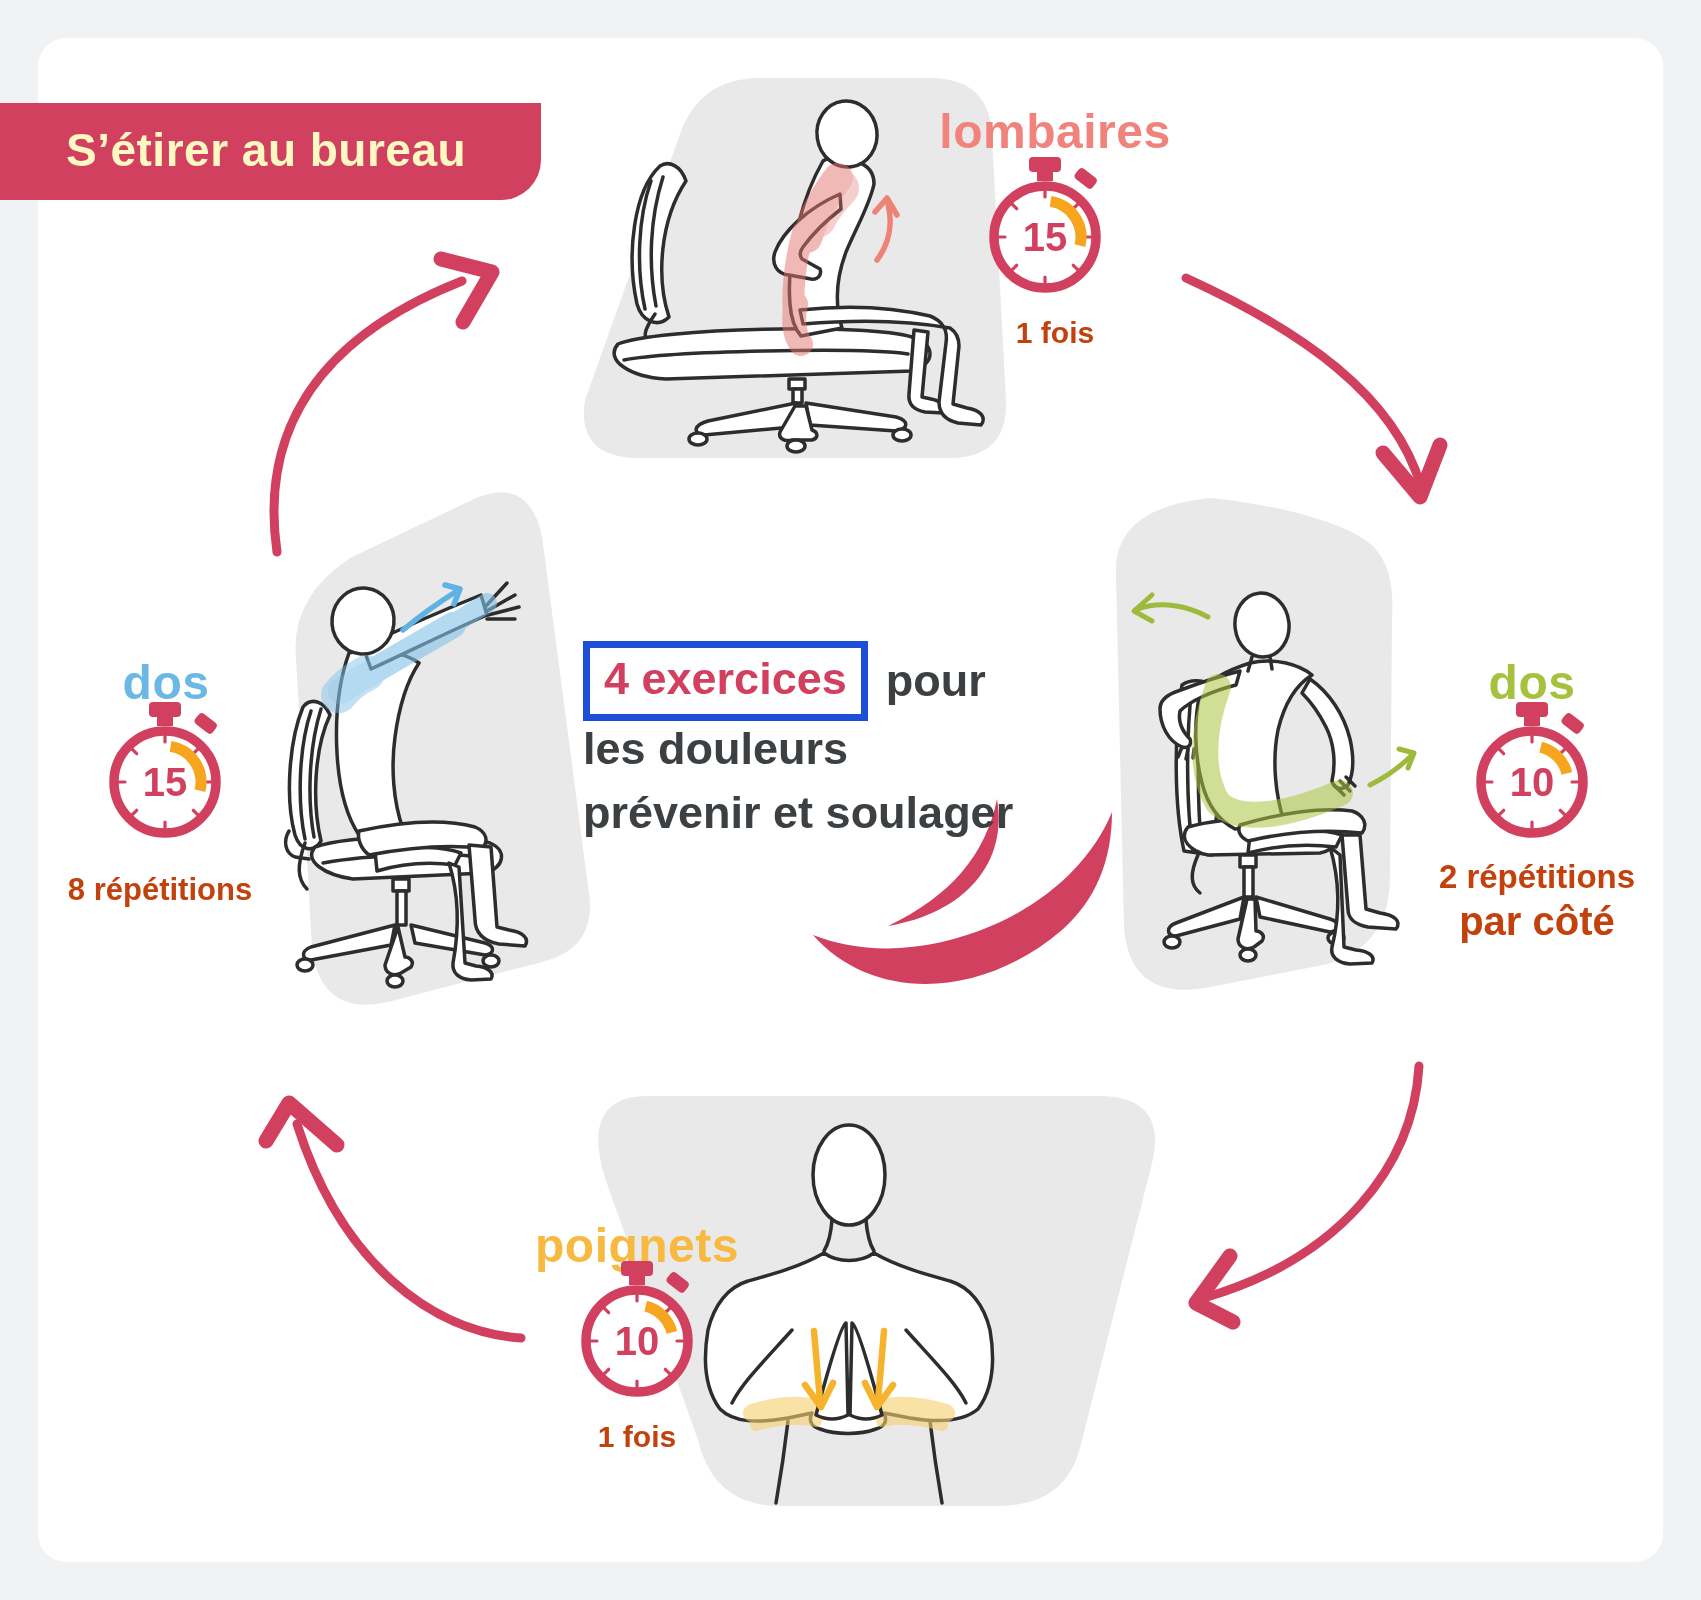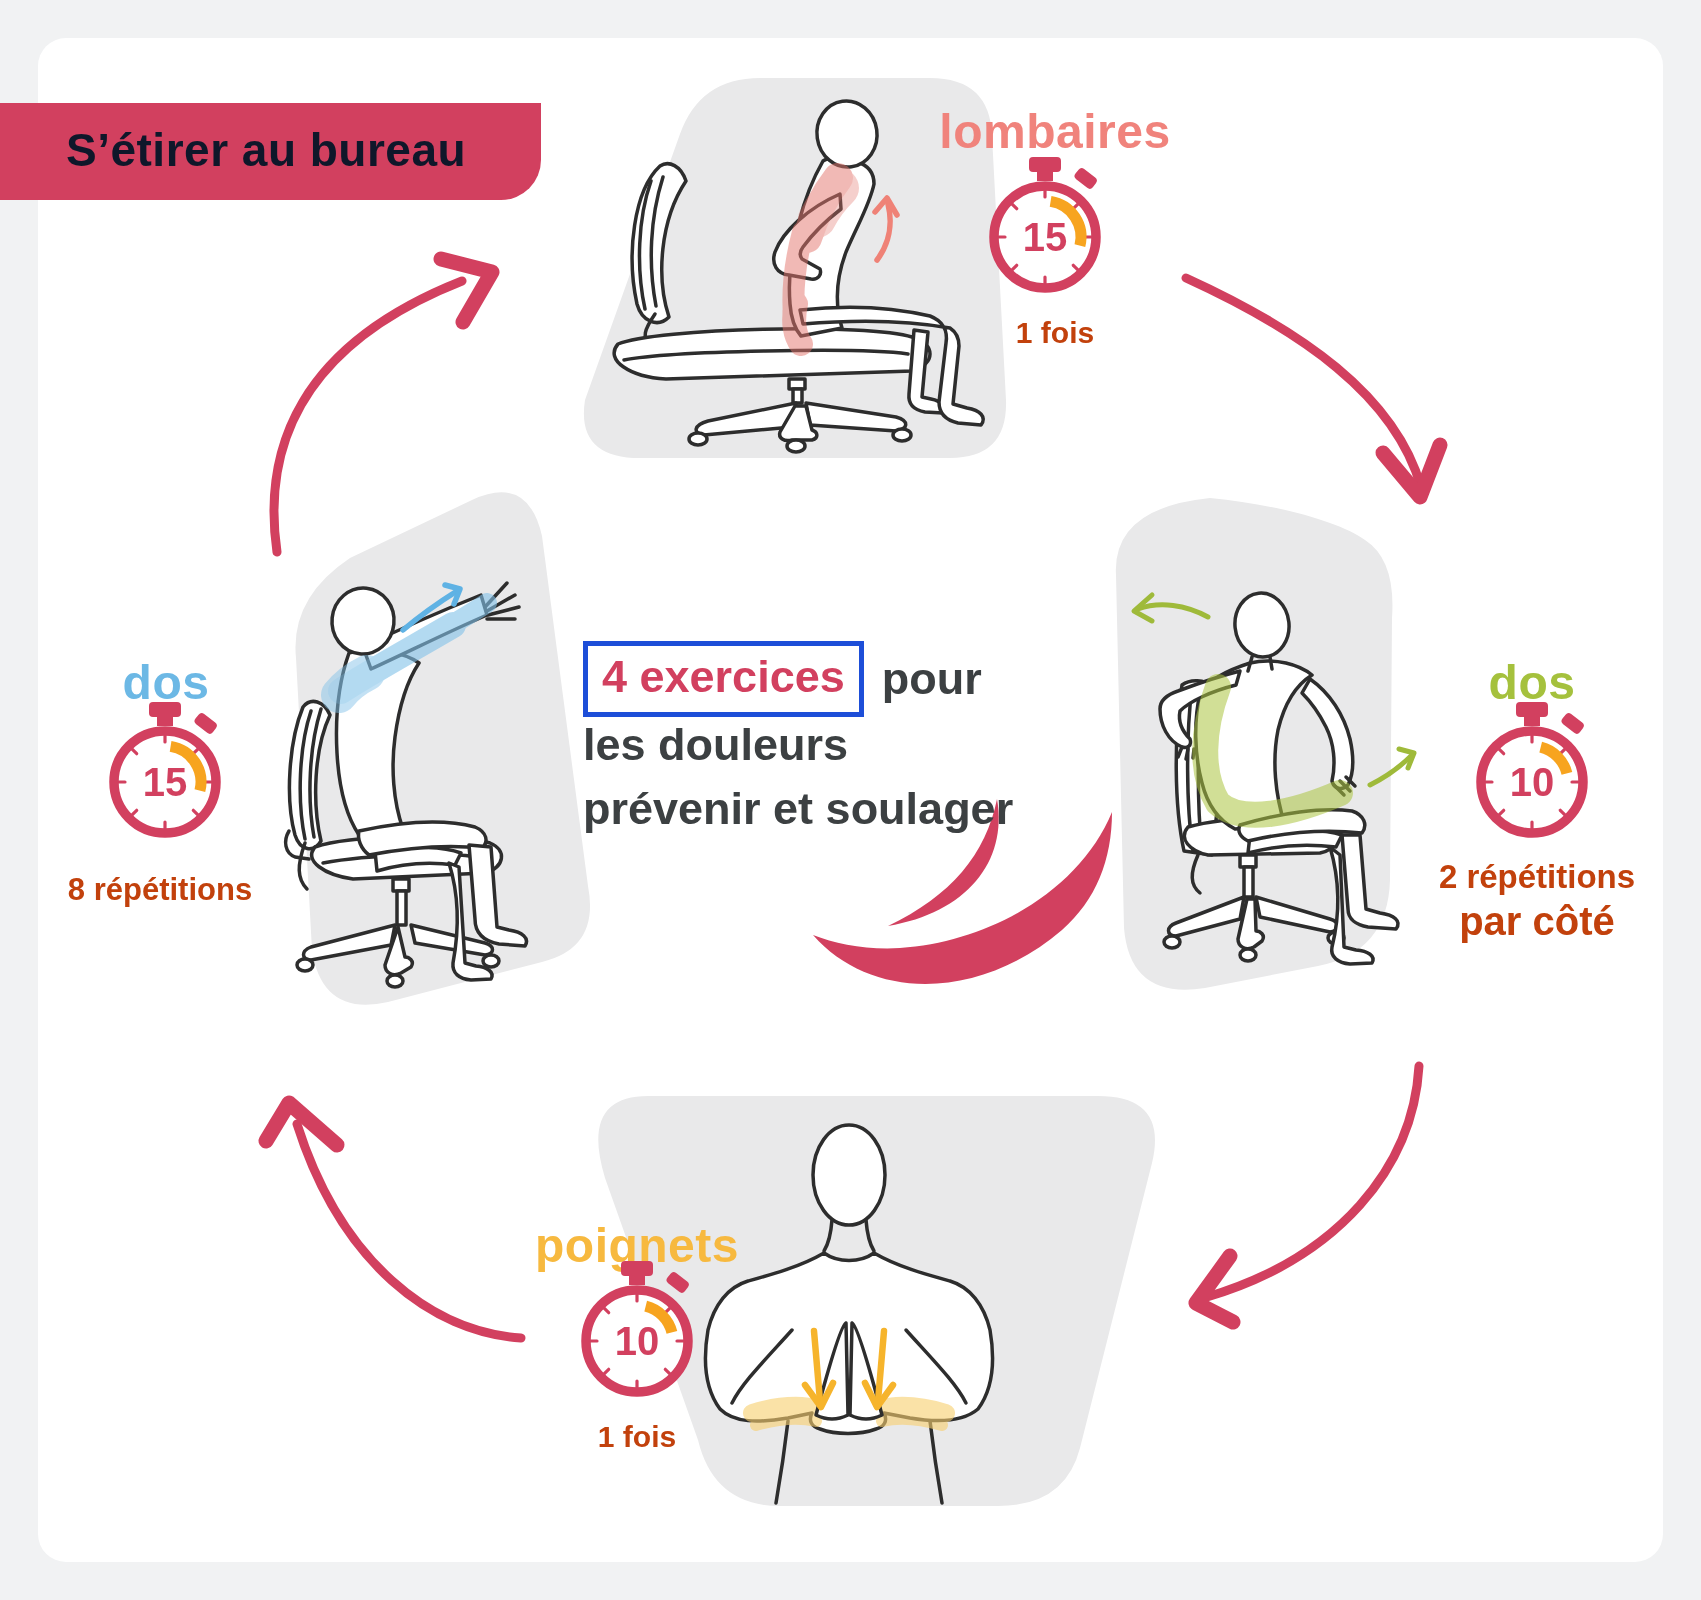--- a/index.html
+++ b/index.html
@@ -12,35 +12,35 @@
   }
   #card {
     position:absolute; left:38px; top:38px; right:38px; bottom:38px;
     background:#ffffff; border-radius:28px;
   }
   #overlay { position:absolute; left:0; top:0; }
   .ill { position:absolute; }
   #banner {
     position:absolute; left:0; top:103px; width:541px; height:97px;
     background:#d2405f; border-radius:0 0 40px 0;
-    color:#0f172a; font-weight:bold; font-size:46px;
+    color:#fef9c3; font-weight:bold; font-size:46px;
     line-height:94px; padding-left:66px; letter-spacing:.5px;
   }
   .lbl { position:absolute; width:320px; text-align:center; font-weight:bold; }
   .lbl-zone { font-size:48px; letter-spacing:.5px; }
   .lbl-freq { font-size:30px; color:#c2410c; }
   .c-salmon { color:#f0837c; }
   .c-green  { color:#a5c13d; }
   .c-orange { color:#f7b93f; }
   .c-blue   { color:#6cb8e5; }
   .timer { position:absolute; }
   #center-text { position:absolute; left:583px; top:641px; width:560px; color:#3c4042; font-weight:bold; font-size:45px; }
   #center-line1 { display:flex; align-items:center; gap:18px; }
   #center-box {
-    color:#d2405f; border:5px solid #1d4ed8; padding:5px 14px 9px 14px; display:inline-block;
+    color:#d2405f; border:7px solid #1d4ed8; padding:5px 14px 9px 14px; display:inline-block;
   }
   #center-line2 { margin-top:9px; line-height:55px; }
   #center-line3 { line-height:55px; }
   svg text { font-family:"Liberation Sans", sans-serif; }
 </style>
 </head>
 <body>
 
 <div id="card"></div>
 

